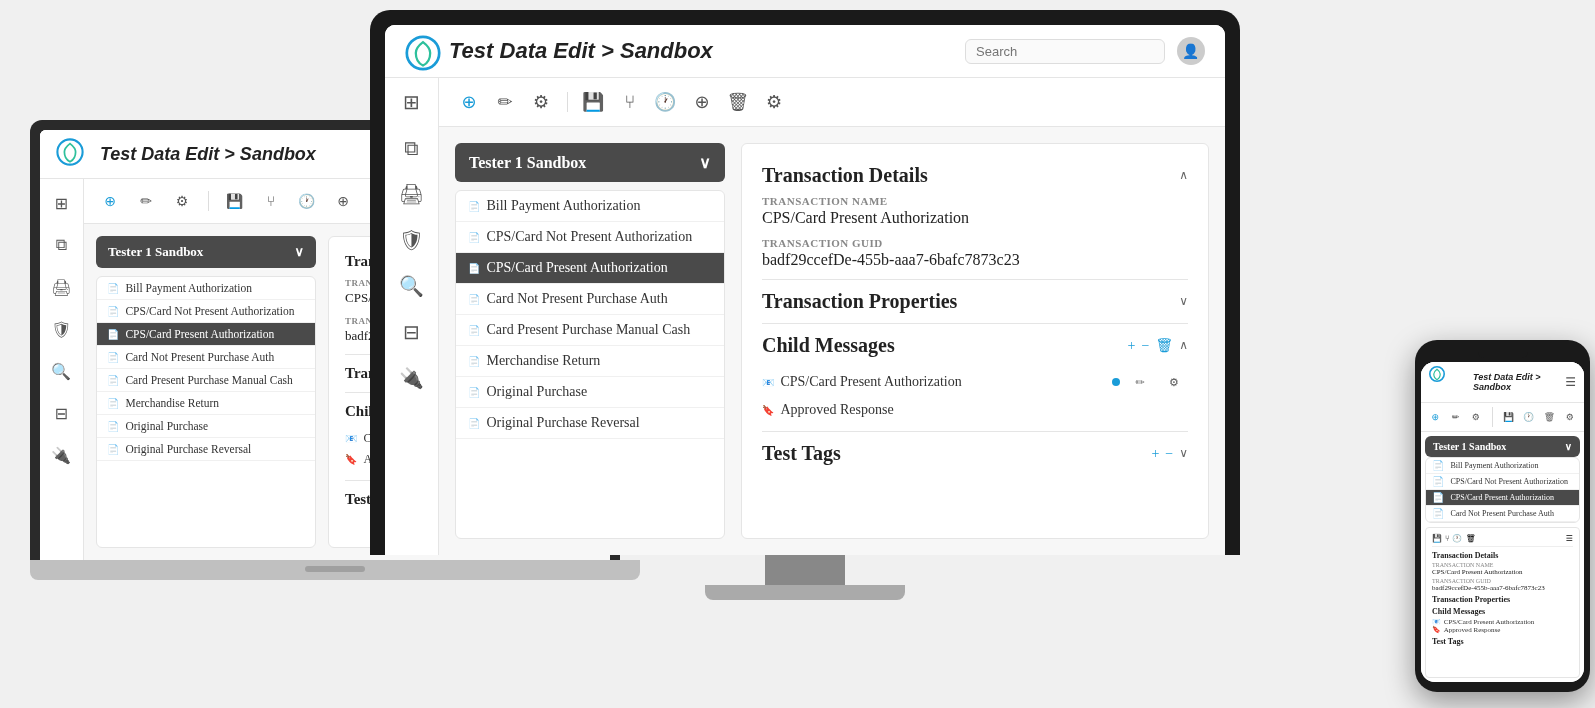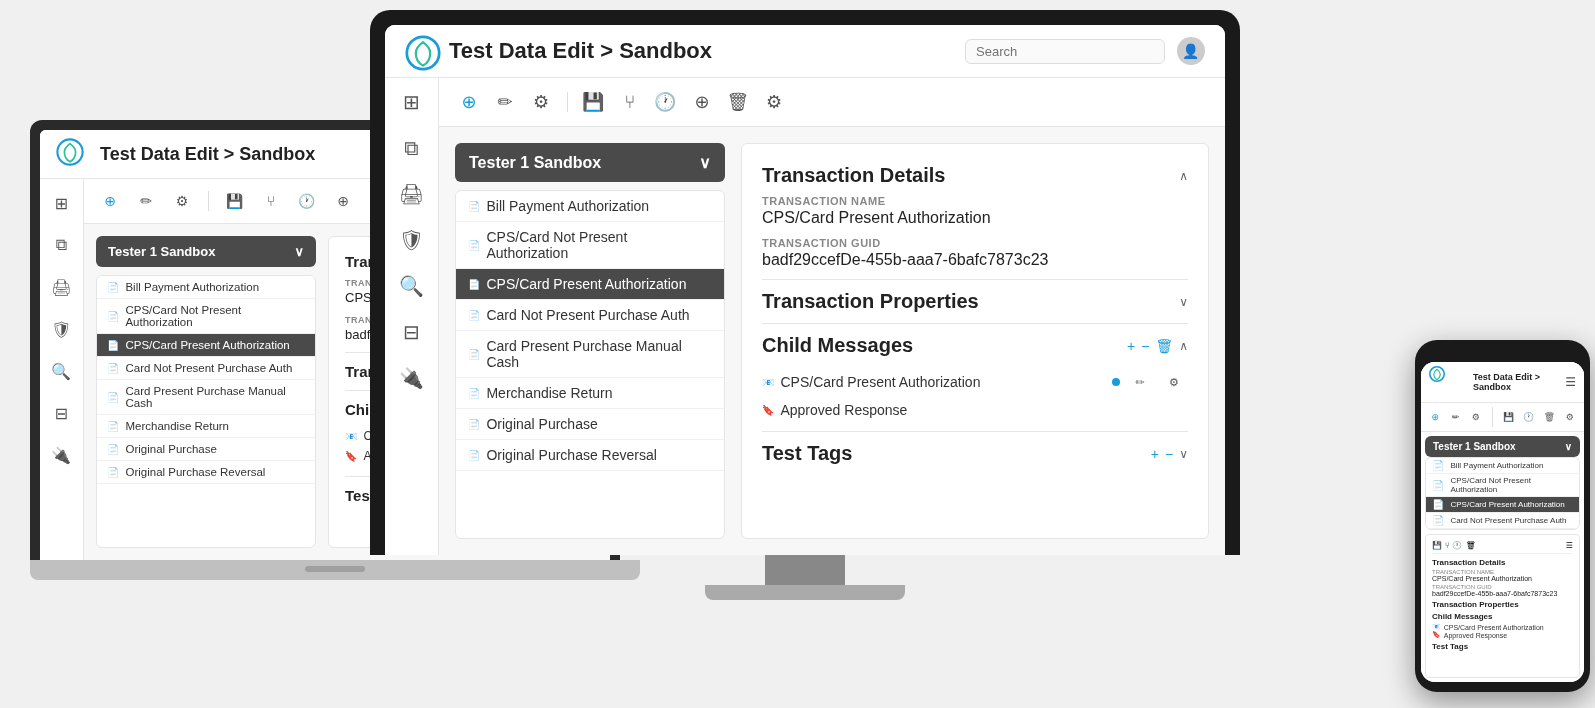--- a/index.html
+++ b/index.html
@@ -38,20 +38,21 @@
       width: 32px;
       height: 32px;
       flex-shrink: 0;
     }
 
     .breadcrumb-text {
       font-size: 18px;
       font-weight: 600;
       color: #222;
       flex: 1;
+      font-style: italic;
     }
 
     .search-box {
       border: 1px solid #ddd;
       border-radius: 6px;
       padding: 4px 10px;
       font-size: 13px;
       color: #888;
       background: #fafafa;
       width: 140px;
@@ -134,20 +135,21 @@
       background: #ddd;
       margin: 0 4px;
     }
 
     .panels {
       display: flex;
       flex: 1;
       padding: 12px;
       gap: 12px;
       overflow: hidden;
+      font-family: Liberation Serif, serif;
     }
 
     .left-panel {
       width: 220px;
       flex-shrink: 0;
       display: flex;
       flex-direction: column;
       gap: 8px;
     }
 

